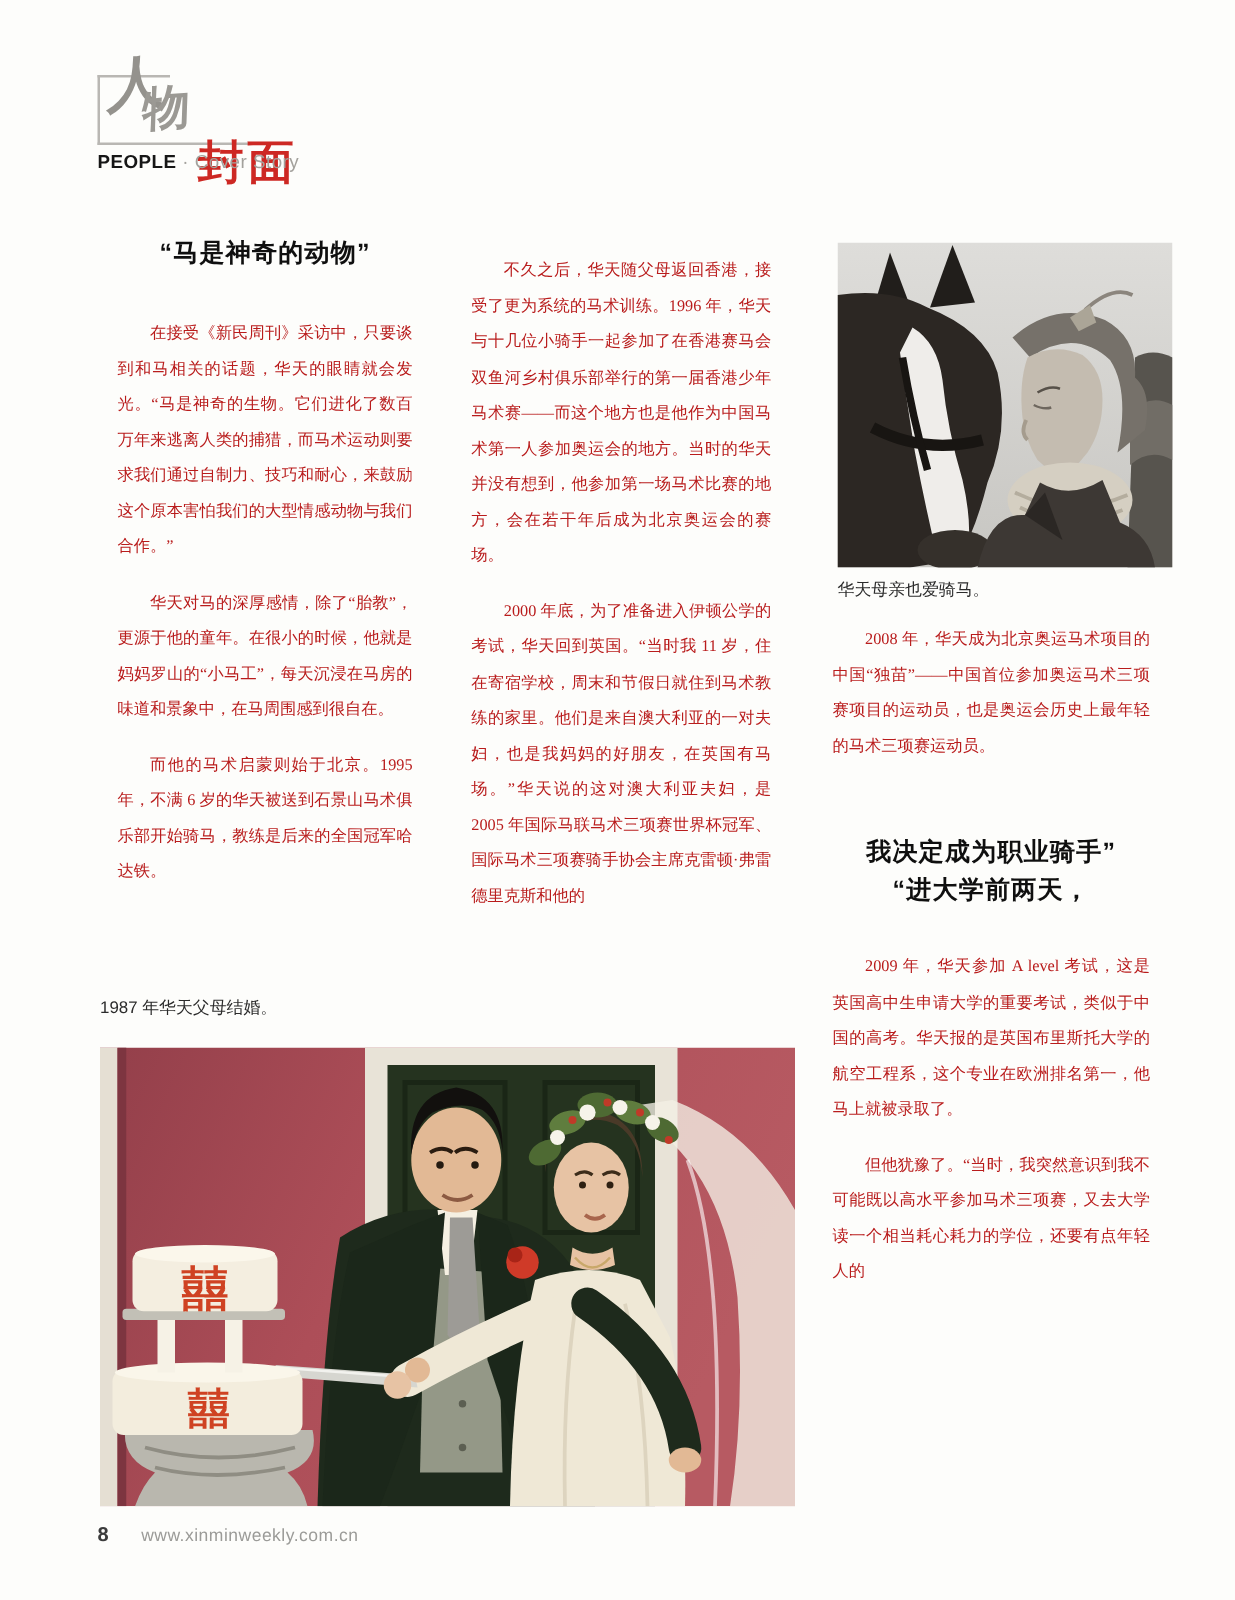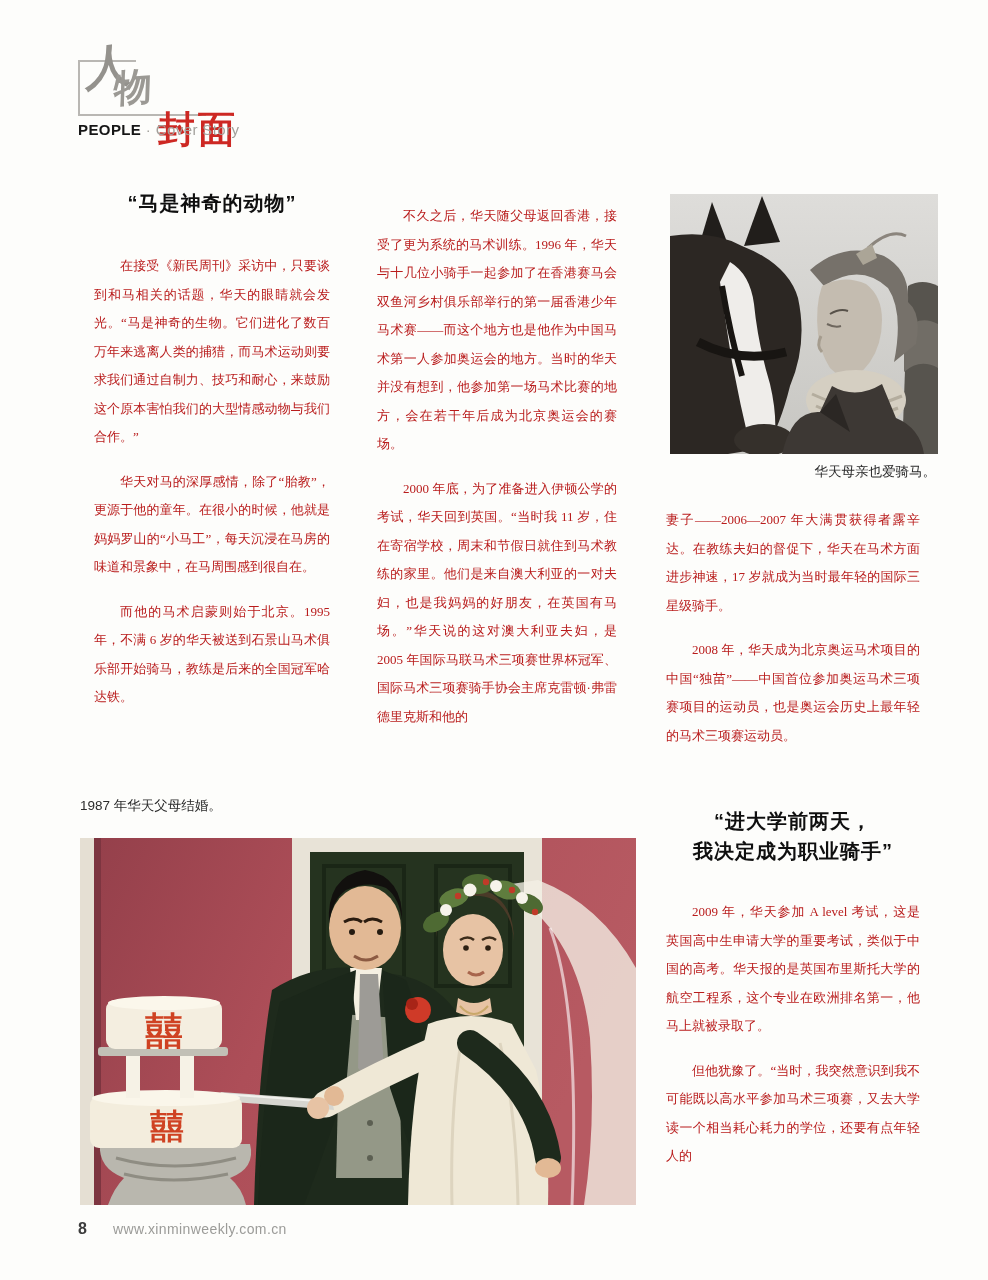--- a/index.html
+++ b/index.html
@@ -56,21 +56,21 @@
   .subheading {
     margin-top:56px; font-family:"Liberation Sans", sans-serif;
     font-size:20px; font-weight:bold; text-align:center; color:#0f0f0f;
     line-height:30px; letter-spacing:1px;
   }
   .caption {
     font-family:"Liberation Sans", sans-serif; font-size:13.5px; color:#2b2b2b;
     line-height:18px;
   }
   #col3 .photo-wrap { margin:4px 0 0 20px; width:268px; height:260px; }
-  #col3 .caption    { margin:9px 0 0 8px;text-align:right; }
+  #col3 .caption    { margin:9px 0 0 20px; }
   #col3 .cont       { margin-top:25px; }
   #col3 .after-sub  { margin-top:32px; }
 
   
   .wedding-caption { left:80px; top:797px; }
   .wedding-wrap { left:80px; top:838px; width:556px; height:367px; }
 
   svg { display:block; }
 
   
@@ -140,25 +140,24 @@
       <path d="M151,142 q-5,10 1,16" stroke="#a59c8e" stroke-width="3" fill="none"></path>
 
       <ellipse cx="186" cy="206" rx="50" ry="30" fill="#d5cfc2"></ellipse>
       <path d="M142,200 q44,22 90,2 M146,212 q40,20 82,2" stroke="#b4ad9e" stroke-width="3" fill="none"></path>
 
       <path d="M112,260 Q122,216 150,218 L162,192 Q186,206 212,190 L226,224 Q250,234 254,260 Z" fill="#3d3834"></path>
       <path d="M150,218 L166,200 L180,238 Z" fill="#2b2724"></path>
     </svg>
   </div>
   <div class="caption">华天母亲也爱骑马。</div>
-  <p class="body no-indent cont">妻子——2006—2007 年大满贯获得者露辛达。在教练夫妇的督促下，华天在马术方面进步神速，17 岁就成为当时最年轻的国际三星级骑手。</p>
   <p class="body">2008 年，华天成为北京奥运马术项目的中国“独苗”——中国首位参加奥运马术三项赛项目的运动员，也是奥运会历史上最年轻的马术三项赛运动员。</p>
   <div class="subheading">
+    <div>我决定成为职业骑手”</div>
     <div>“进大学前两天，</div>
-    <div>我决定成为职业骑手”</div>
   </div>
   <p class="body after-sub">2009 年，华天参加 A level 考试，这是英国高中生申请大学的重要考试，类似于中国的高考。华天报的是英国布里斯托大学的航空工程系，这个专业在欧洲排名第一，他马上就被录取了。</p>
   <p class="body">但他犹豫了。“当时，我突然意识到我不可能既以高水平参加马术三项赛，又去大学读一个相当耗心耗力的学位，还要有点年轻人的</p>
 </div>
 
 <div class="abs caption wedding-caption">1987 年华天父母结婚。</div>
 <div class="abs wedding-wrap">
   <svg width="556" height="367" viewBox="0 0 556 367">
     <defs>
       <linearGradient id="wallg" x1="0" y1="0" x2="1" y2="0.3">

